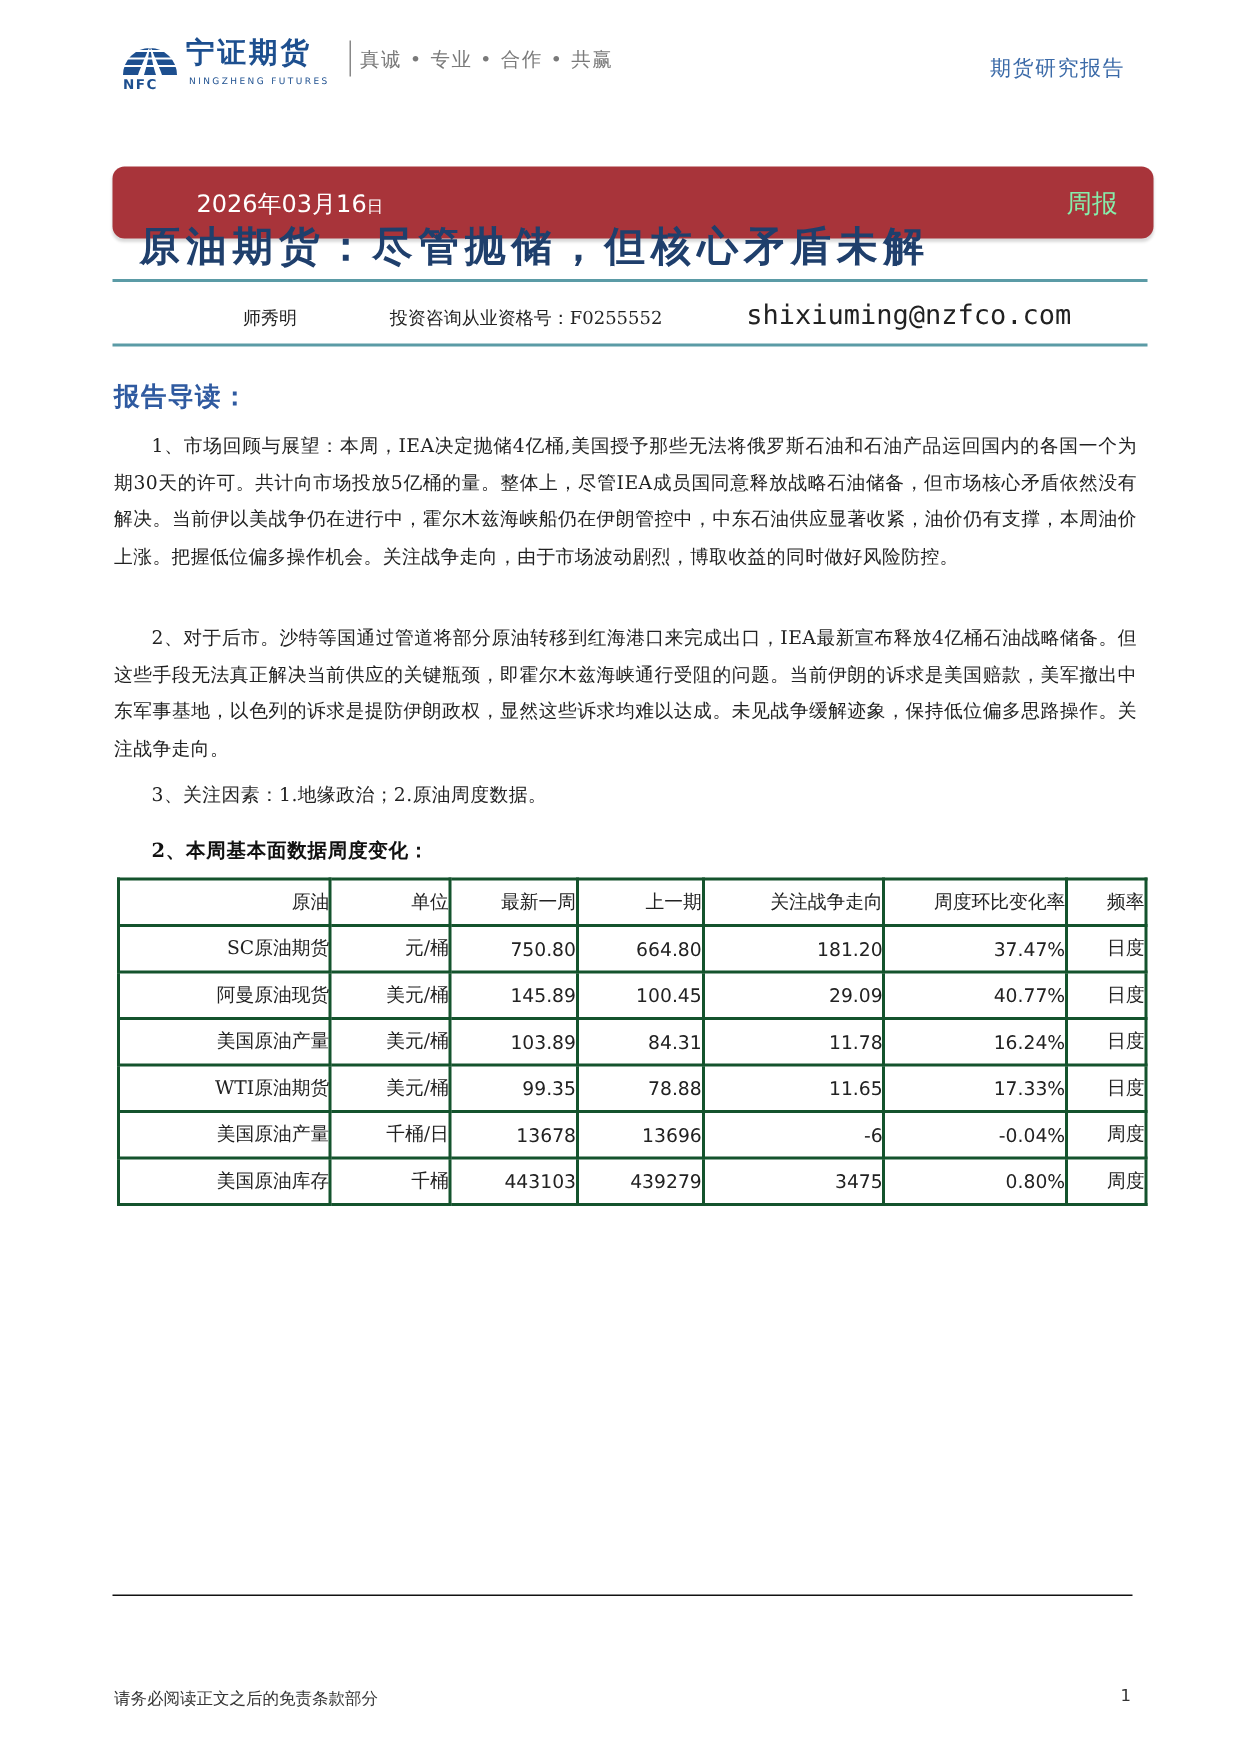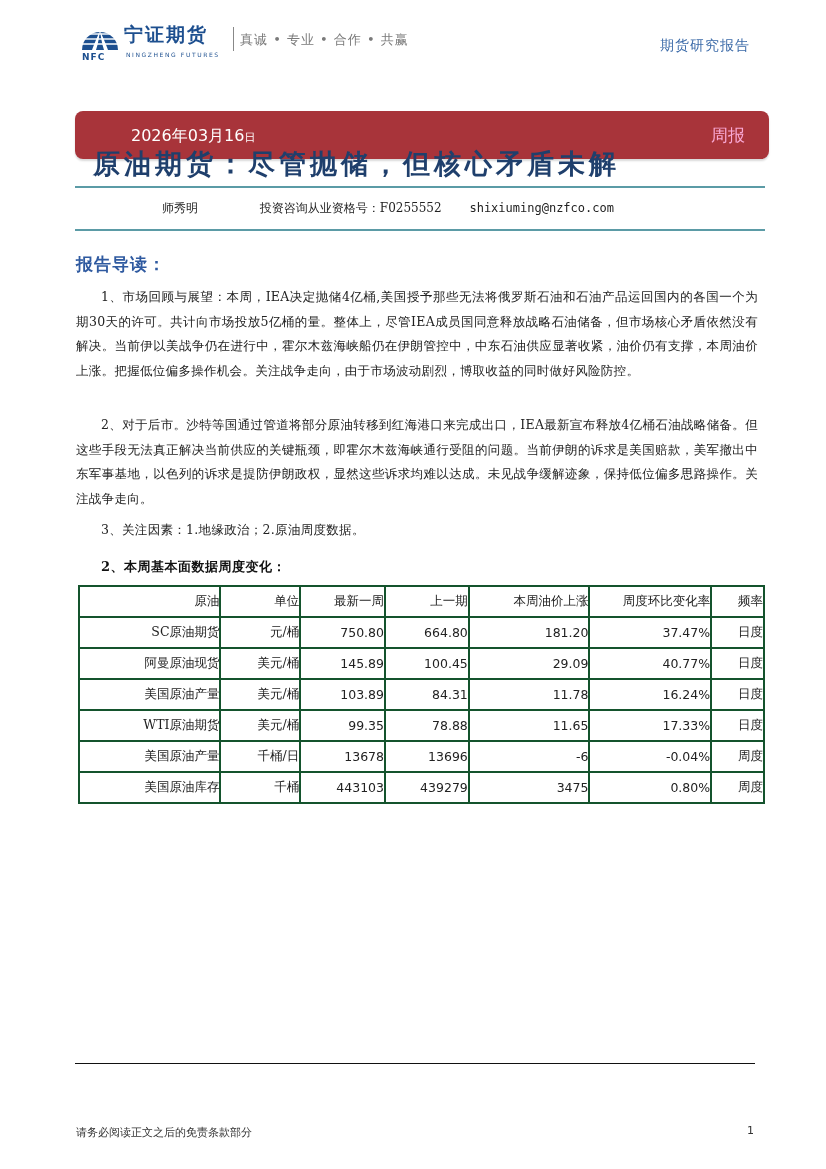--- a/index.html
+++ b/index.html
@@ -14,28 +14,28 @@
   .logo-cn { position:absolute; left:44px; top:0; font-size:19px; font-weight:bold; color:#1d4f8f; letter-spacing:2px; white-space:nowrap; }
   .logo-en { position:absolute; left:46px; top:29px; font-family:"DejaVu Sans", sans-serif; font-size:6px; color:#1d4f8f; letter-spacing:1.6px; white-space:nowrap; }
   .logo-sep { left:233px; top:27px; width:1px; height:24px; background:#888; }
   .slogan { left:240px; top:31px; font-size:13px; color:#7a7a7a; letter-spacing:1px; white-space:nowrap; }
   .report-type { right:76px; top:37px; font-size:14px; color:#3b6aa8; letter-spacing:1px; }
 
   .banner { left:75px; top:67px; width:694px; height:48px; background:#a8343a;
             border-radius:8px; box-shadow:0 2px 2px rgba(0,0,0,0.15);margin-top:44px; }
   .banner-date { position:absolute; left:56px; top:15px; font-family:"DejaVu Sans", sans-serif; font-size:16px; color:#fff; }
   .banner-date small { font-size:11px; }
-  .banner-weekly { position:absolute; right:24px; top:13px; font-size:17px; color:#f9a8d4; }
+  .banner-weekly { position:absolute; right:24px; top:13px; font-size:17px; color:#86efac; }
 
   .title { left:0; width:697px; top:146px; text-align:center; font-size:27px; font-weight:bold; color:#1f3f6c; letter-spacing:4px; padding-left:16px; box-sizing:border-box; }
   .rule1 { left:75px; top:186px; width:690px; height:2px; background:#5b9ba6; }
   .author-row { left:162px; top:200px; font-size:12px; color:#222; white-space:nowrap; }
   .author-row span { display:inline-block; }
   .author-row .cert { margin-left:58px;text-align:right; }
-  .author-row .email { margin-left:24px; font-family:"DejaVu Sans Mono", monospace; font-size:12px; }
+  .author-row .email { margin-left:52px; font-family:"DejaVu Sans Mono", monospace; font-size:18px; }
   .rule2 { left:75px; top:229px; width:690px; height:2px; background:#5b9ba6; }
 
   .section-head { left:76px; top:253px; font-size:17px; font-weight:bold; color:#2f5aa0; letter-spacing:1px; }
 
   .para { left:76px; width:682px; font-size:12.5px; line-height:24.5px; color:#222; text-align:justify; text-indent:25px; letter-spacing:0.3px; }
   .para b { font-weight:normal; }
   .p1 { top:285px; }
   .p2 { top:413px; }
   .p3 { top:518px; }
   .table-title { left:101px; top:558px; font-size:13px; font-weight:bold; color:#111; letter-spacing:0.5px; }
@@ -107,21 +107,21 @@
       <col class="c5">
       <col class="c6">
       <col class="c7">
     </colgroup>
   <thead>
     <tr>
       <th>原油</th>
       <th>单位</th>
       <th>最新一周</th>
       <th>上一期</th>
-      <th>本周油价上涨</th>
+      <th>关注战争走向</th>
       <th>周度环比变化率</th>
       <th>频率</th>
     </tr>
   </thead>
   <tbody id="tbody">
       <tr>
         <td>SC原油期货</td>
         <td>元/桶</td>
         <td class="num">750.80</td>
         <td class="num">664.80</td>

